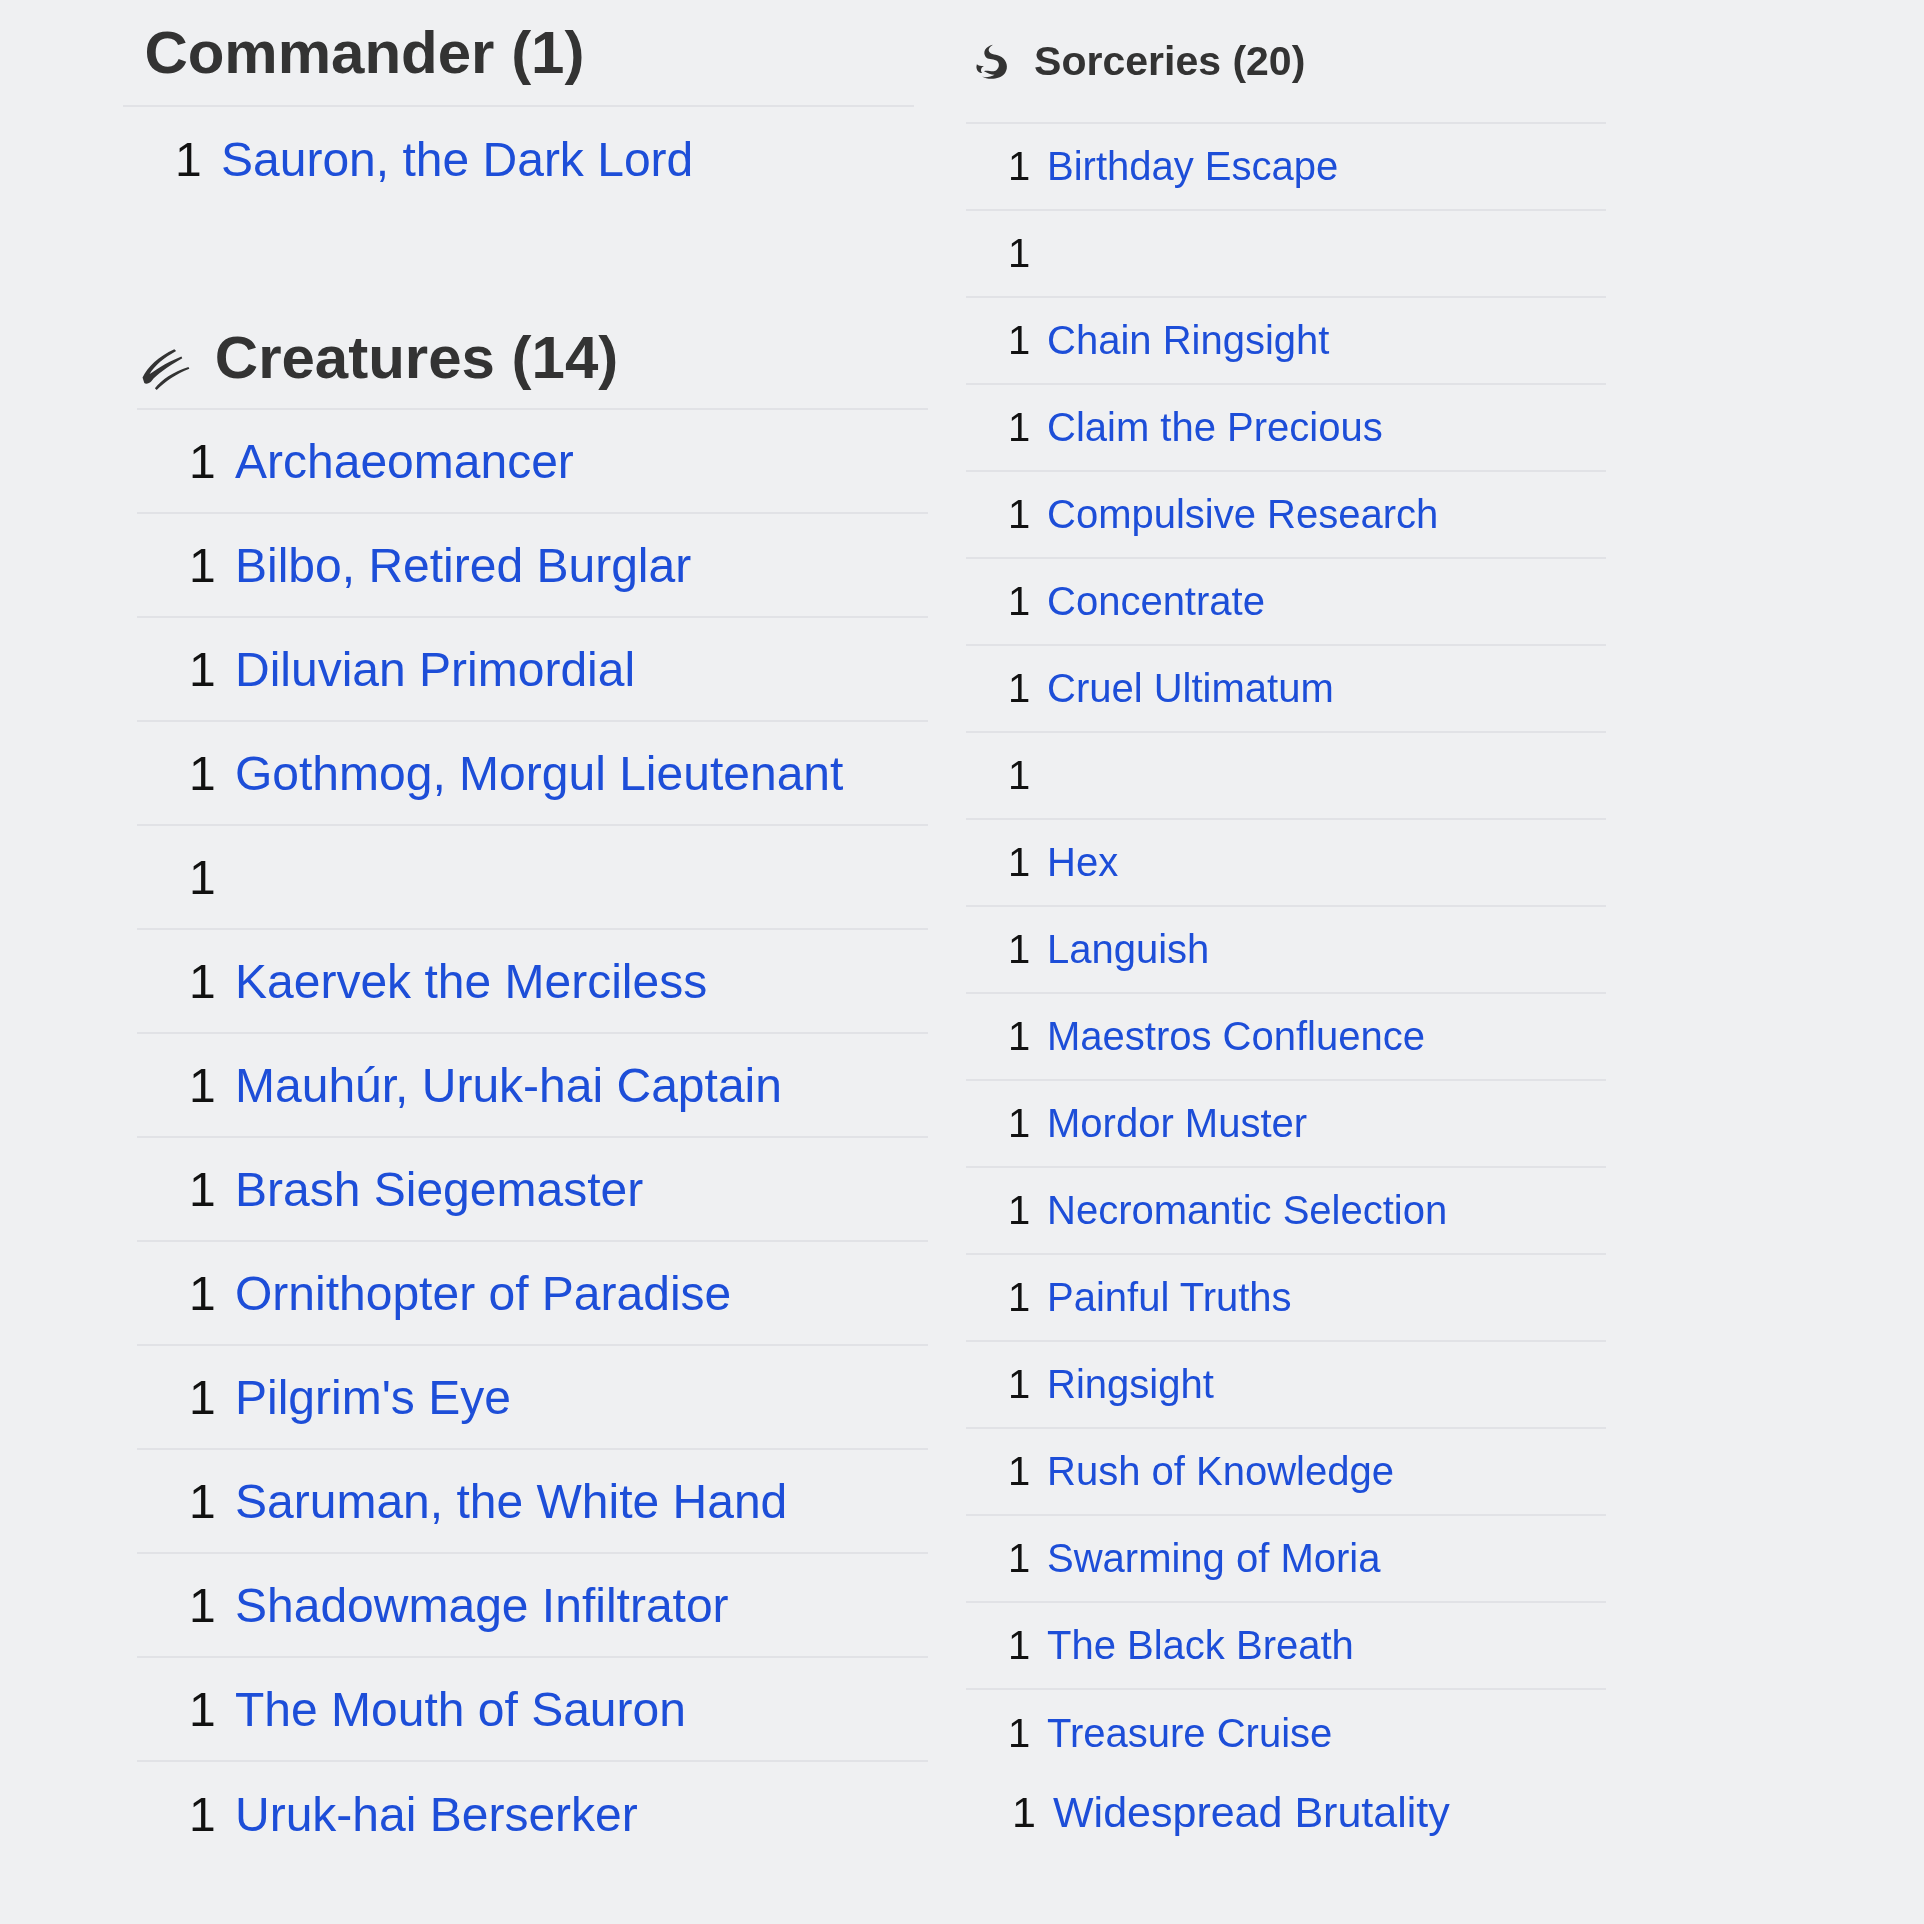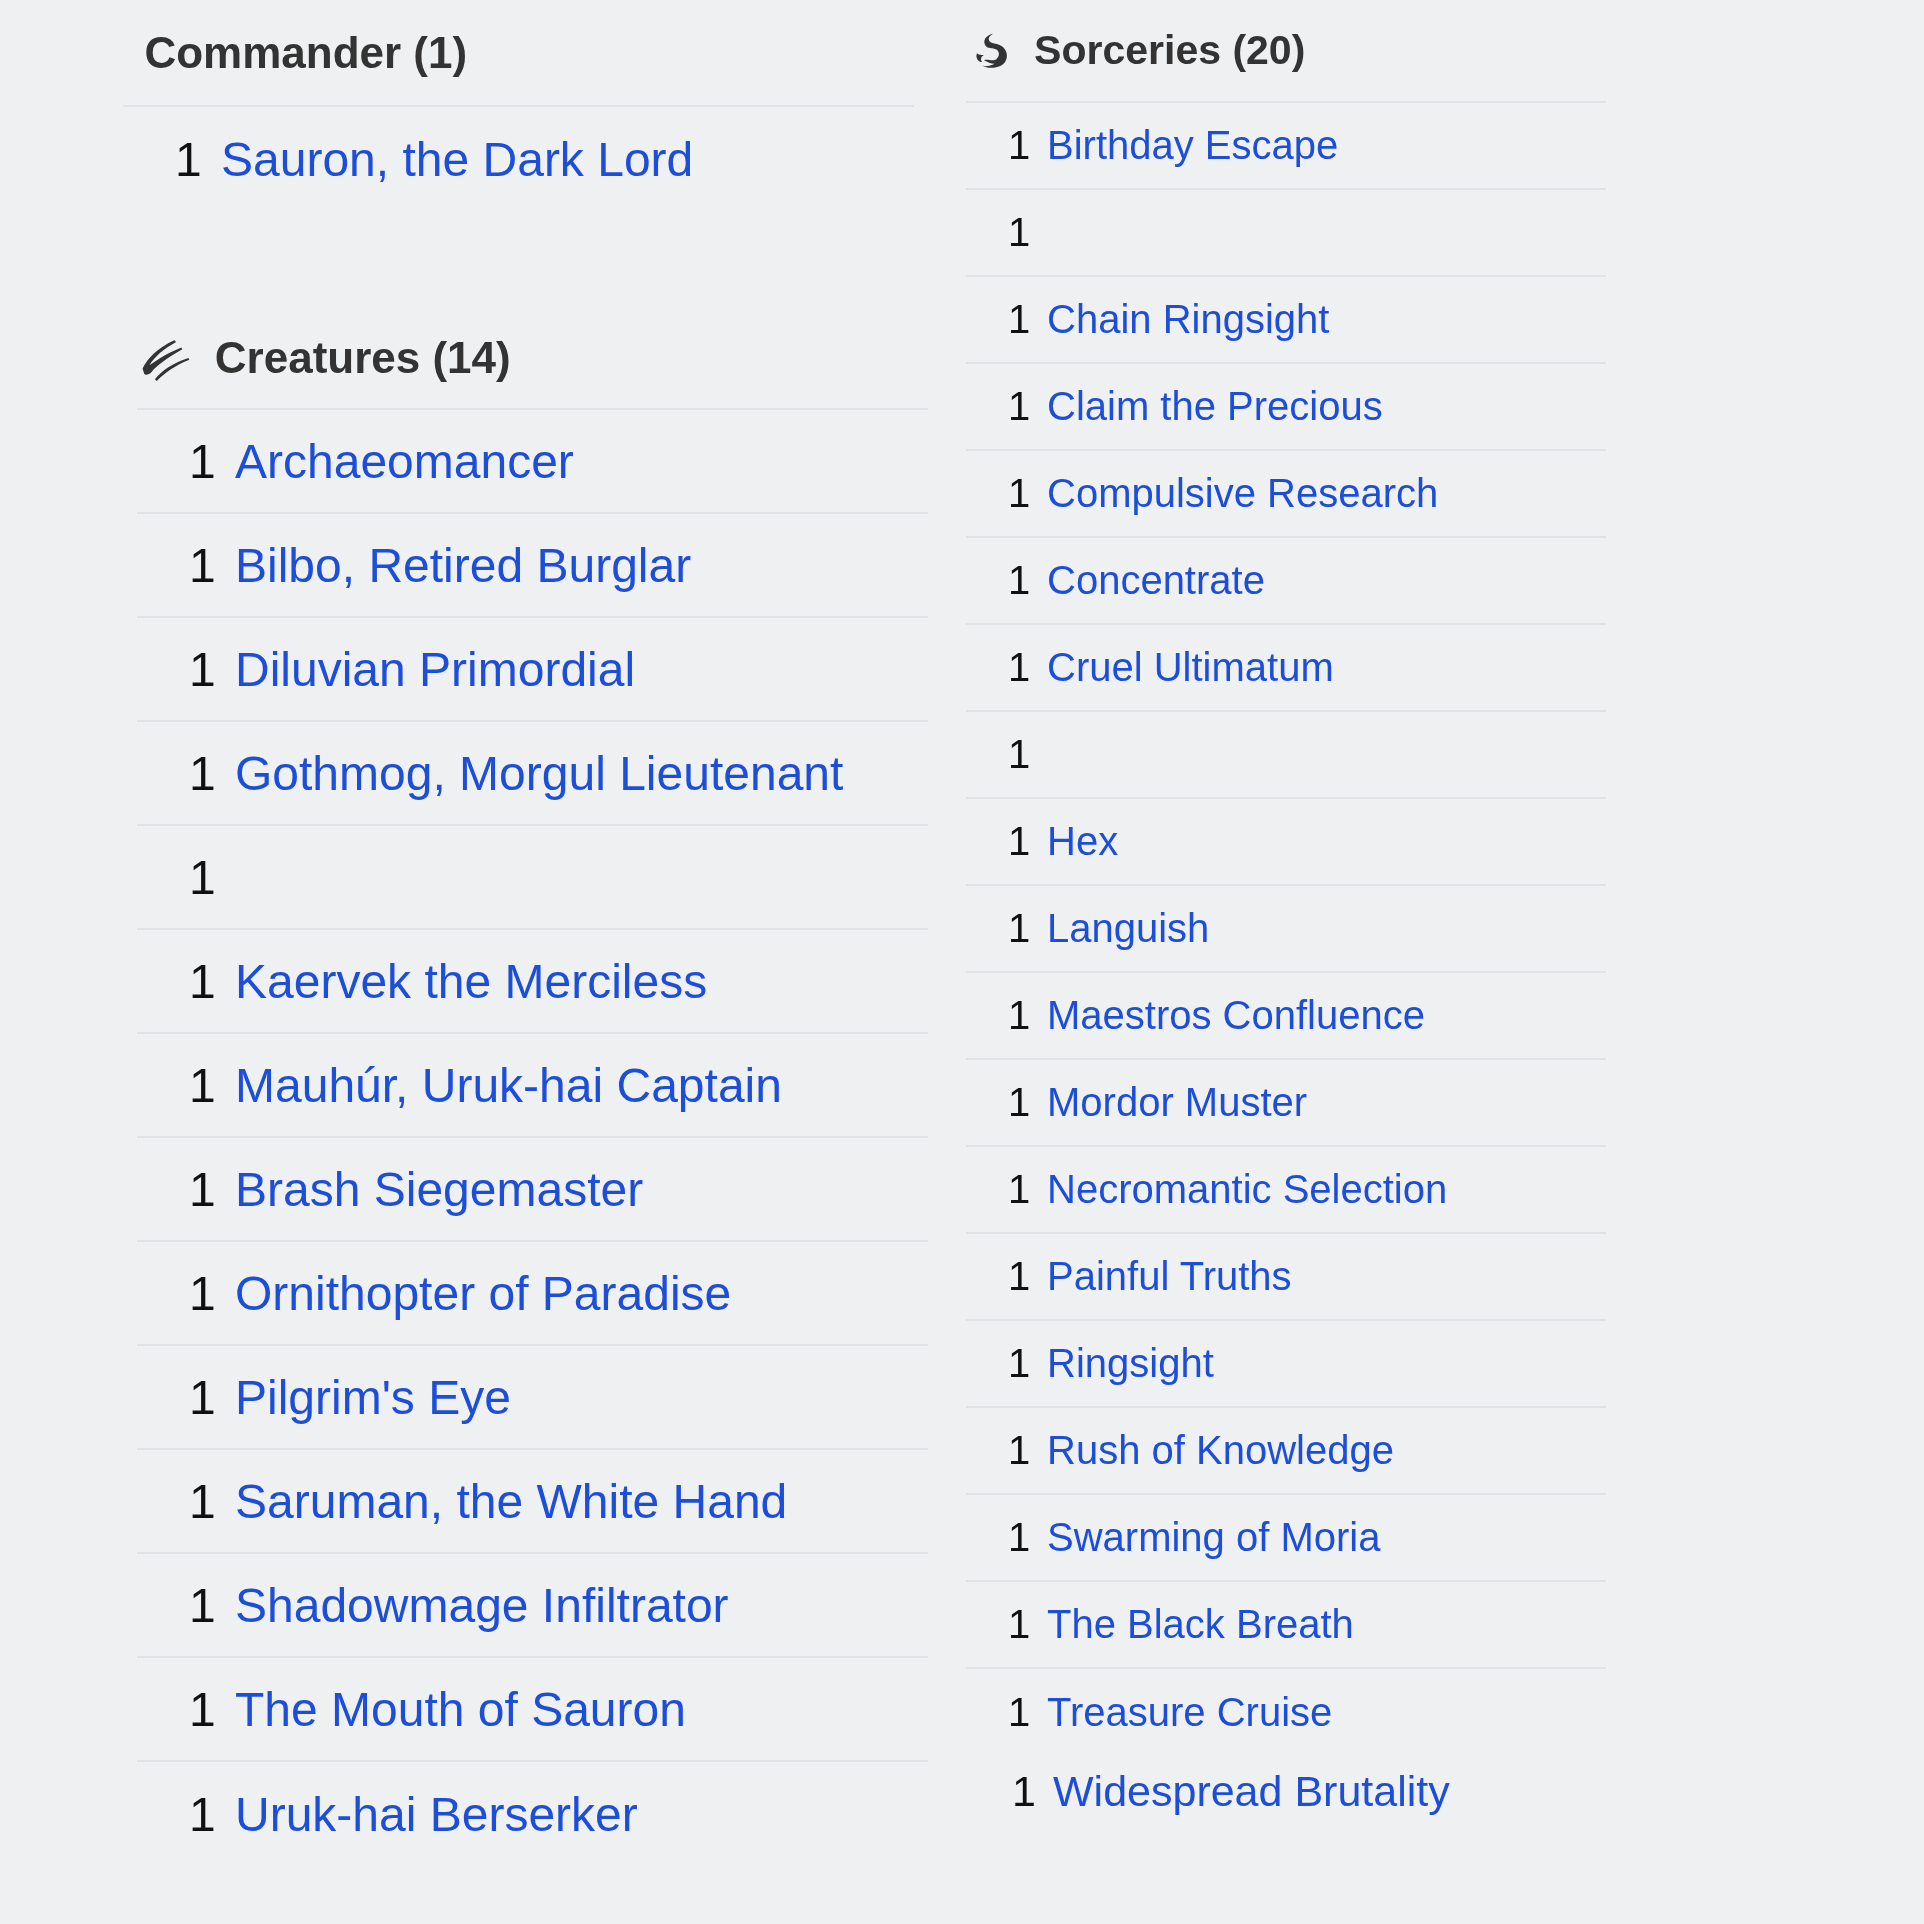--- a/index.html
+++ b/index.html
@@ -30,27 +30,27 @@
     }
     .section-header {
       display: flex;
       align-items: center;
       font-weight: bold;
       color: #333333;
       border-bottom: 2.7px solid #e1e2e6;
       box-sizing: border-box;
     }
     .left-header {
-      font-size: 44px;
+      font-size: 60px;
       height: 107px;
       padding-top: 0;
     }
     .right-header {
       font-size: 41px;
-      height: 103px;
+      height: 124px;
     }
     .hdr-icon {
       display: inline-block;
       flex: 0 0 auto;
     }
     .row {
       display: flex;
       align-items: center;
       box-sizing: border-box;
       border-bottom: 2.7px solid #e1e2e6;

